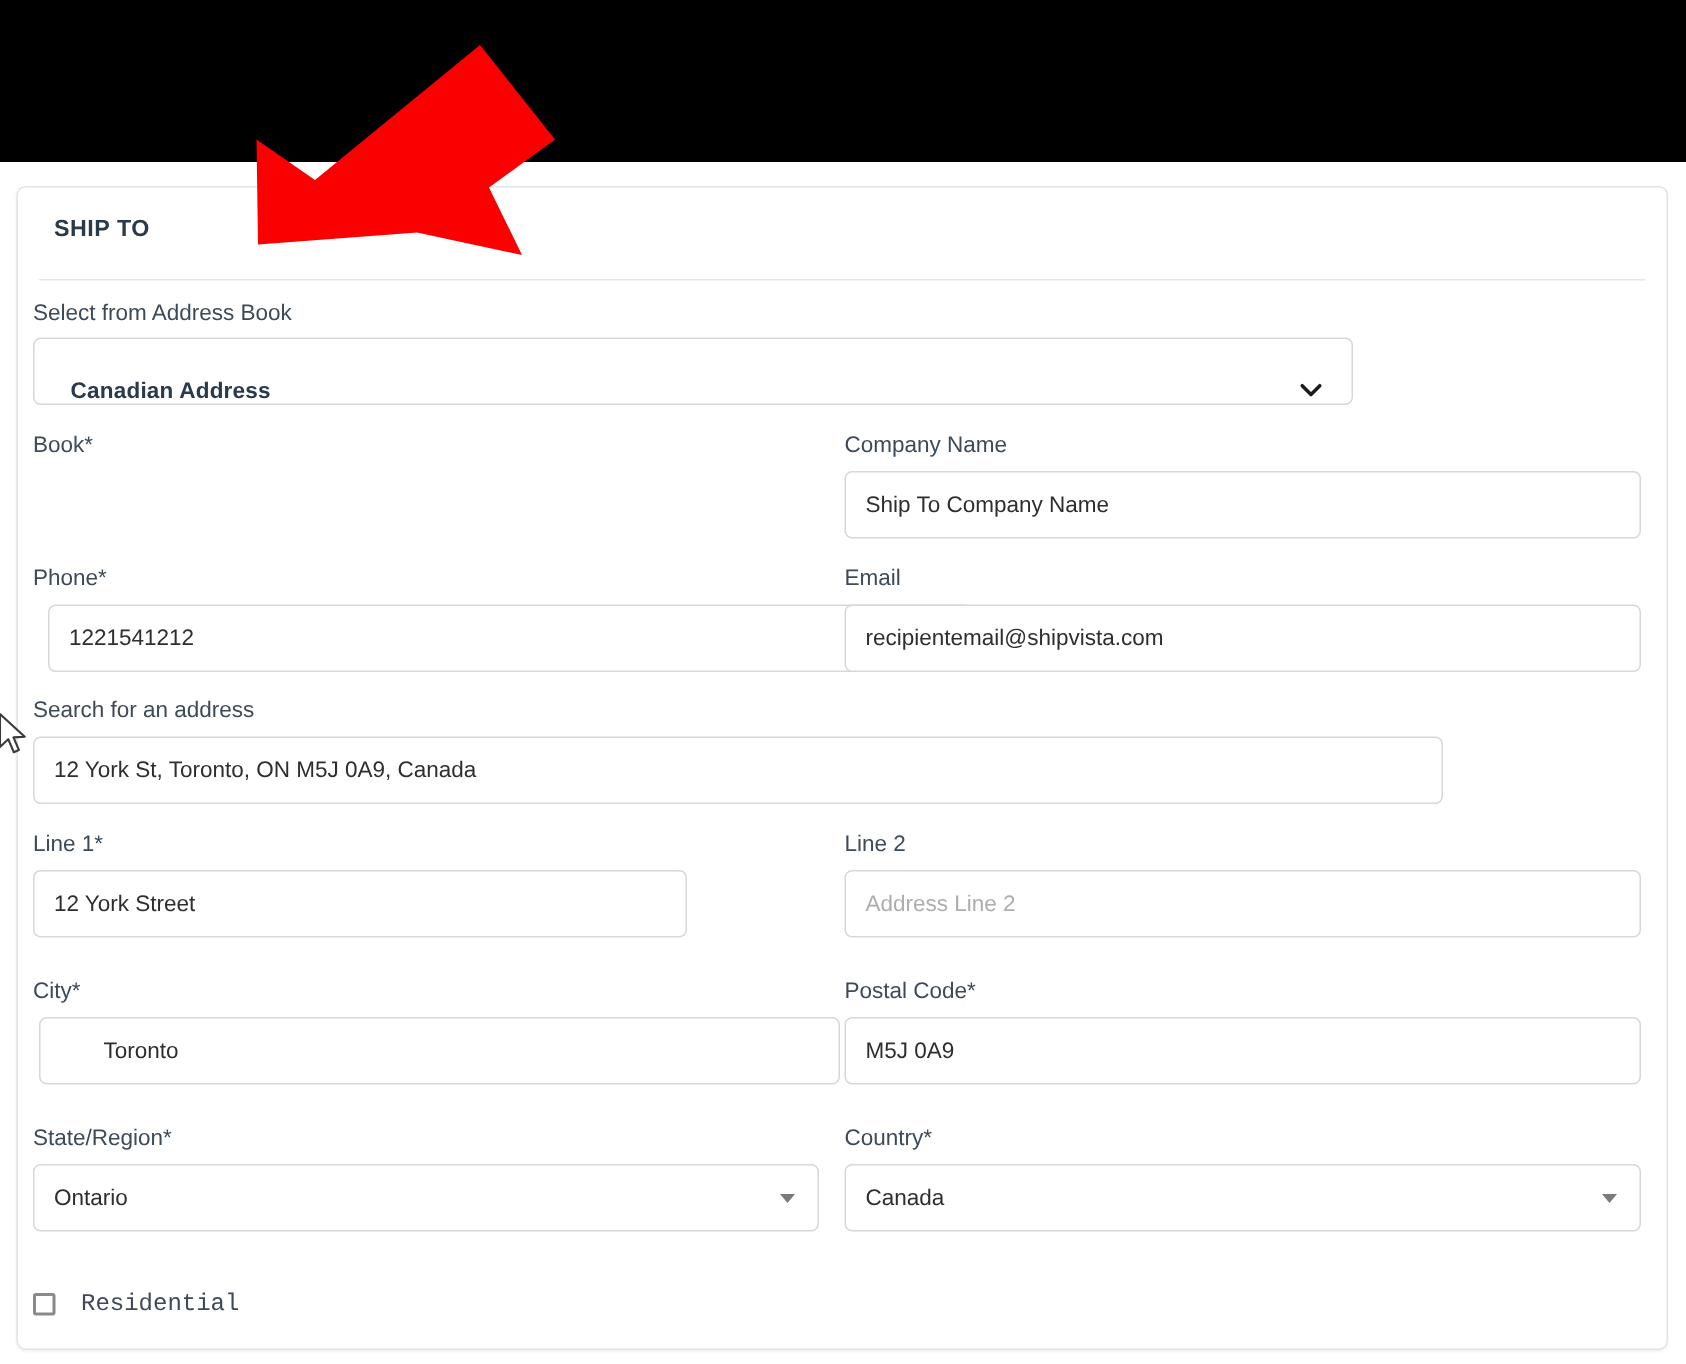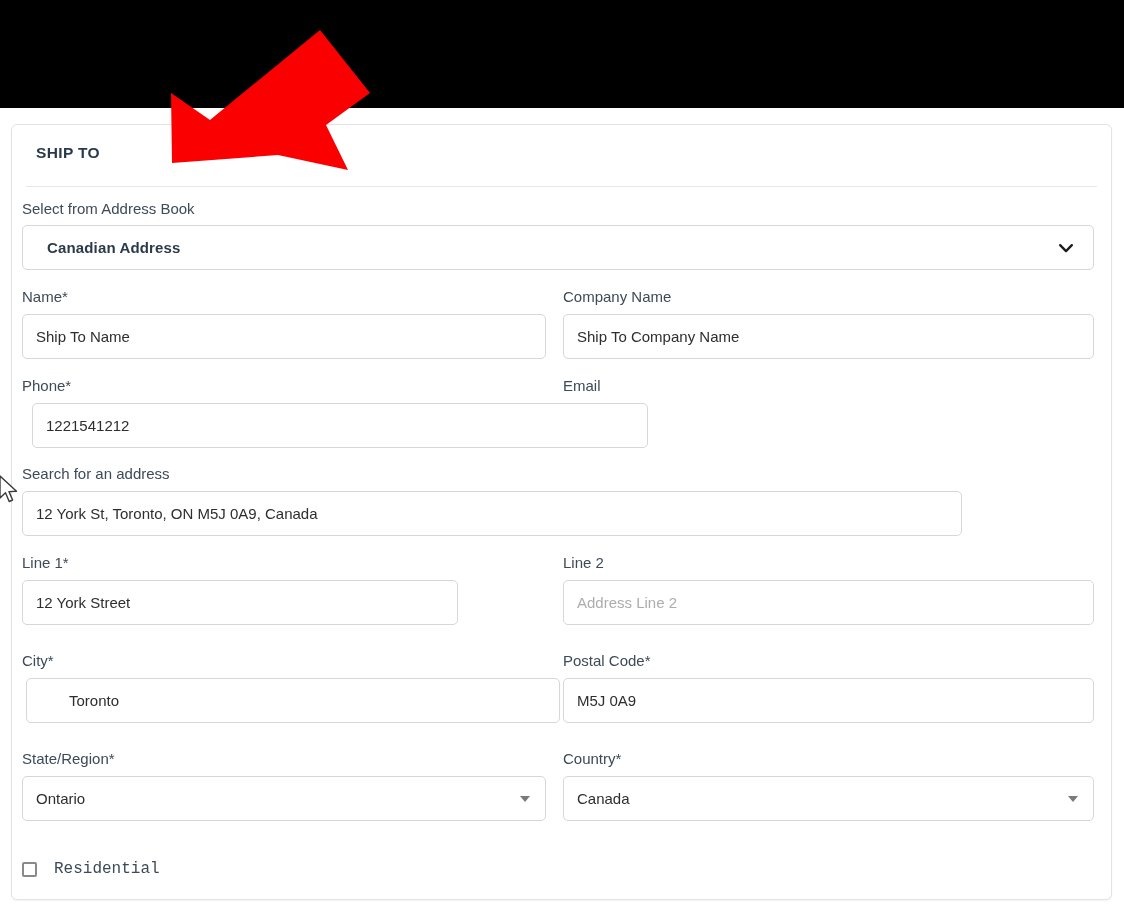--- a/index.html
+++ b/index.html
@@ -192,43 +192,43 @@
 
 <div class="card">
   <div class="card-inner">
 
     <div class="section-title">SHIP TO</div>
 
     <div class="divider"></div>
 
     <div class="field-label" style="left:10px; top:75px;">Select from Address Book</div>
 
-    <div class="select-box" style="left:10px; top:100px; width:1072px;">
+    <div class="select-box" style="left:10px; top:100px; width:880px;align-items:flex-end;">
       <span class="val addressbook-val">Canadian Address</span>
       <svg class="chev-strong" viewBox="0 0 20 20">
         <path d="M3.5 6.8 L10 13.4 L16.5 6.8" fill="none" stroke="#1c1c1c" stroke-width="2.6" stroke-linecap="round" stroke-linejoin="round"></path>
       </svg>
     </div>
 
-    <div class="field-label" style="left:10px; top:163px;">Name*</div>
-    <div class="input-box" style="left:10px; top:189px; width:524px;">
-      <span class="val">Ship To Name</span>
-    </div>
+    <div class="field-label" style="left:10px; top:163px;">Book*</div>
 
     <div class="field-label" style="left:551px; top:163px;">Company Name</div>
     <div class="input-box" style="left:551px; top:189px; width:531px;">
       <span class="val">Ship To Company Name</span>
     </div>
 
     <div class="field-label" style="left:10px; top:252px;">Phone*</div>
     <div class="input-box" style="left:20px; top:278px; width:616px;">
       <span class="val">1221541212</span>
     </div>
 
     <div class="field-label" style="left:551px; top:252px;">Email</div>
+    <div class="input-box" style="left:551px; top:278px; width:531px;">
+      <span class="val">recipientemail@shipvista.com</span>
+    </div>
 
     <div class="field-label" style="left:10px; top:340px;">Search for an address</div>
     <div class="input-box" style="left:10px; top:366px; width:940px;">
       <span class="val">12 York St, Toronto, ON M5J 0A9, Canada</span>
     </div>
 
     <div class="field-label" style="left:10px; top:429px;">Line 1*</div>
     <div class="input-box" style="left:10px; top:455px; width:436px;">
       <span class="val">12 York Street</span>
     </div>

